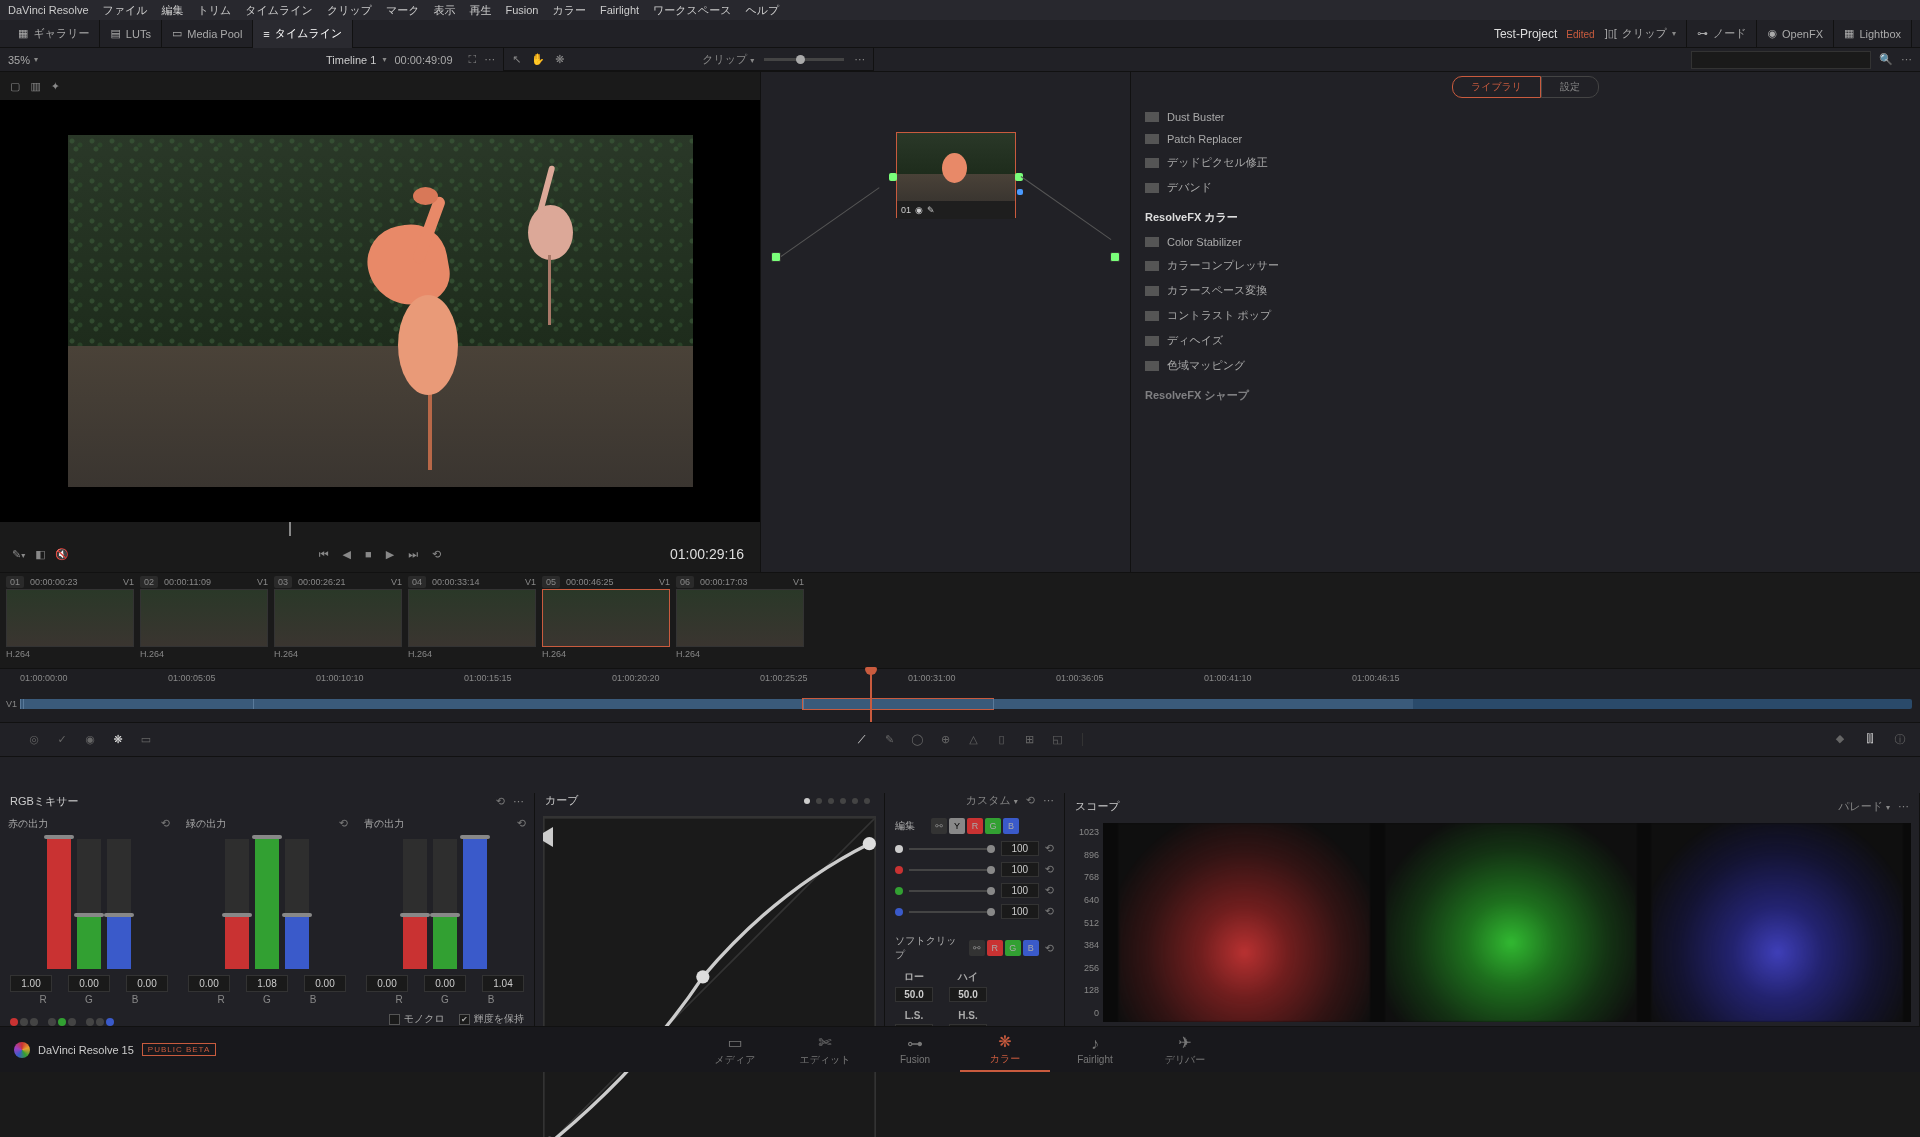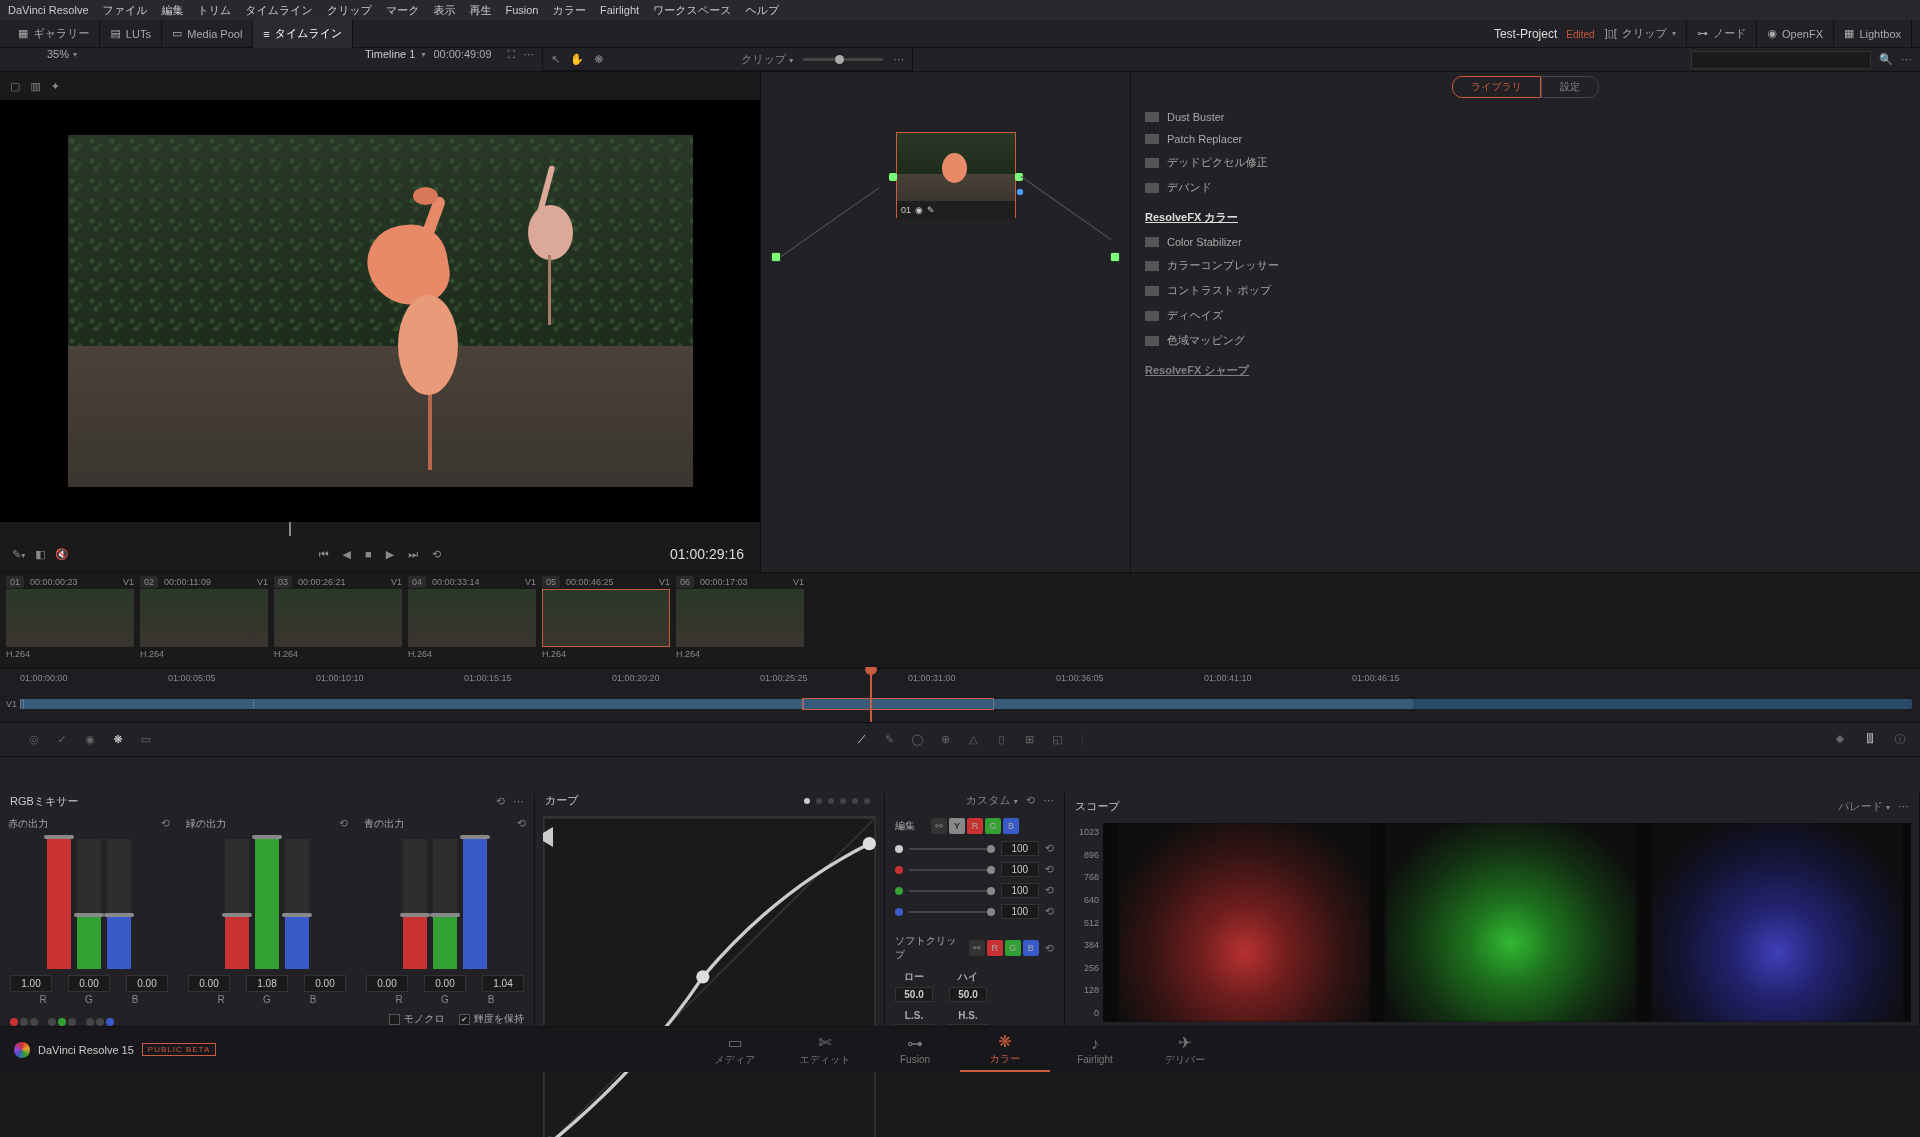--- a/index.html
+++ b/index.html
@@ -6,21 +6,21 @@
 body { background:#1a1a1a; color:#aaa; font-size:11px; overflow:hidden; width:1920px; height:1137px; position:relative; }
 .menubar { height:20px; background:#28282e; display:flex; align-items:center; padding:0 8px; gap:14px; font-size:11px; color:#ccc; }
 .menubar span { cursor:pointer; }
 .toolbar { height:28px; background:#212126; border-bottom:1px solid #111; display:flex; align-items:center; padding:0 8px; gap:0; justify-content:space-between; }
 .tb-left,.tb-right { display:flex; align-items:center; gap:0; }
 .tb-btn { display:flex; align-items:center; gap:5px; padding:0 10px; height:28px; color:#aaa; cursor:pointer; border-right:1px solid #111; }
 .tb-btn.active { background:#2a2a30; color:#fff; }
 .tb-center { flex:1; text-align:right; }
 .proj-name { color:#ddd; font-size:12px; }
 .proj-edited { color:#c95b3e; font-size:10px; margin-left:6px; }
-.sub-toolbar { height:24px; background:#212126; border-bottom:1px solid #111; display:flex; align-items:flex-start;padding-left:39px; }
+.sub-toolbar { height:24px; background:#212126; border-bottom:1px solid #111; display:flex; align-items:center; }
 .zoom-sel { padding:0 8px; color:#aaa; display:flex; align-items:center; gap:4px; }
 .chev { font-size:8px; color:#888; }
 .timeline-name { flex:0 0 auto; margin-left:280px; color:#ccc; display:flex; align-items:center; gap:6px; }
 .tc-display { margin-left:auto; color:#aaa; padding:0 8px; }
 .sub-icons { display:flex; gap:8px; padding:0 8px; color:#888; }
 .sub-icons span{cursor:pointer;}
 .main-area { display:flex; height:500px; }
 .viewer-col { width:760px; display:flex; flex-direction:column; background:#1a1a1a; }
 .viewer-tools { height:28px; display:flex; align-items:center; gap:10px; padding:0 10px; color:#888; }
 .viewer-tools span{cursor:pointer;}
@@ -59,21 +59,21 @@
 .node-dst { position:absolute; right:10px; top:180px; width:10px; height:10px; background:#7aff7a; border:1px solid #333; border-radius:2px; }
 .node-line { position:absolute; background:#555; height:1px; }
 .fx-col { flex:1; background:#212126; border-left:1px solid #111; display:flex; flex-direction:column; }
 .fx-tabs { display:flex; justify-content:center; gap:0; padding:4px 0; }
 .fx-tab { padding:3px 18px; border:1px solid #444; color:#888; font-size:10px; cursor:pointer; }
 .fx-tab.active { border-color:#c95b3e; color:#c95b3e; border-radius:10px 0 0 10px; }
 .fx-tab:last-child { border-radius:0 10px 10px 0; }
 .fx-list { flex:1; overflow:auto; padding:4px 0; }
 .fx-item { display:flex; align-items:center; gap:8px; padding:5px 14px; color:#aaa; cursor:pointer; font-size:11px; }
 .fx-icon { width:14px; height:10px; background:#555; display:inline-block; }
-.fx-header { padding:10px 14px 6px; color:#ddd; font-weight:bold; font-size:11px;text-decoration:underline; }
+.fx-header { padding:10px 14px 6px; color:#ddd; font-weight:bold; font-size:11px; }
 .clip-strip { height:96px; background:#1a1a1a; border-top:1px solid #111; display:flex; flex-direction:column; }
 .clip-row { display:flex; gap:6px; padding:2px 6px; }
 .clip-item { width:128px; display:flex; flex-direction:column; }
 .clip-header { display:flex; gap:6px; font-size:9px; color:#888; padding:1px 0; align-items:center; }
 .clip-num { background:#2a2a2a; padding:1px 4px; border-radius:2px; }
 .clip-thumb { height:58px; background:linear-gradient(#2a3828,#3a3530); border:1px solid #333; position:relative; cursor:pointer;}
 .clip-thumb.sel { border-color:#c95b3e; }
 .clip-codec { font-size:9px; color:#888; padding-top:2px; }
 .mini-timeline { height:54px; background:#1e1e22; border-top:1px solid #111; position:relative; }
 .mt-ruler { height:22px; display:flex; position:relative; font-size:9px; color:#888; }
@@ -340,20 +340,24 @@
       <div class="fx-item">
           <span class="fx-icon"></span>
           <span>Color Stabilizer</span>
         </div>
       <div class="fx-item">
           <span class="fx-icon"></span>
           <span>カラーコンプレッサー</span>
         </div>
       <div class="fx-item">
           <span class="fx-icon"></span>
+          <span>カラースペース変換</span>
+        </div>
+      <div class="fx-item">
+          <span class="fx-icon"></span>
           <span>コントラスト ポップ</span>
         </div>
       <div class="fx-item">
           <span class="fx-icon"></span>
           <span>ディヘイズ</span>
         </div>
       <div class="fx-item">
           <span class="fx-icon"></span>
           <span>色域マッピング</span>
         </div>

